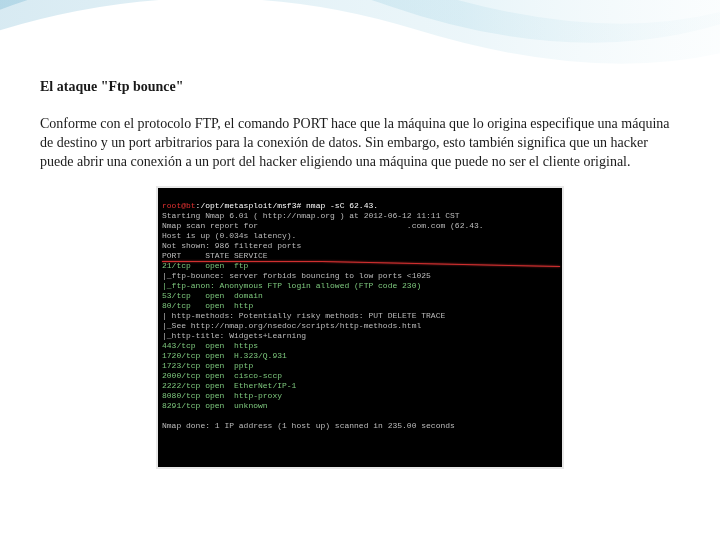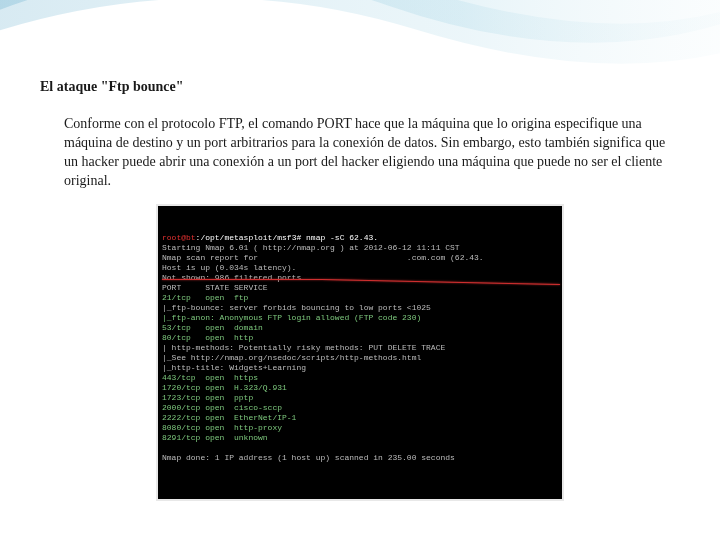--- a/index.html
+++ b/index.html
@@ -25,34 +25,33 @@
     color: #1a1a1a;
     font-size: 14px;
     line-height: 1.35;
   }
   .title {
     font-weight: bold;
     margin-bottom: 18px;
   }
   .para {
     margin-bottom: 14px;
-    margin-left: 24px;
   }
   .para2 { text-indent: 10px; }
   .para3 { text-indent: 14px; }
   .terminal {
     margin: 6px auto 0 auto;
     width: 408px;
     background: #000;
     border: 2px solid #e8e8e8;
     font-family: 'Courier New', monospace;
     font-size: 8px;
     line-height: 1.25;
     color: #ddd;
-    padding: 17px 4px 6px 4px;
+    padding: 3px 4px 6px 4px;
     white-space: pre;
     overflow: hidden;
     position: relative;
   }
   .t-red { color: #e03030; }
   .t-green { color: #7ec97e; }
   .t-white { color: #fff; }
   .t-dim { color: #bcbcbc; }
   .underline-red {
     position: absolute;

